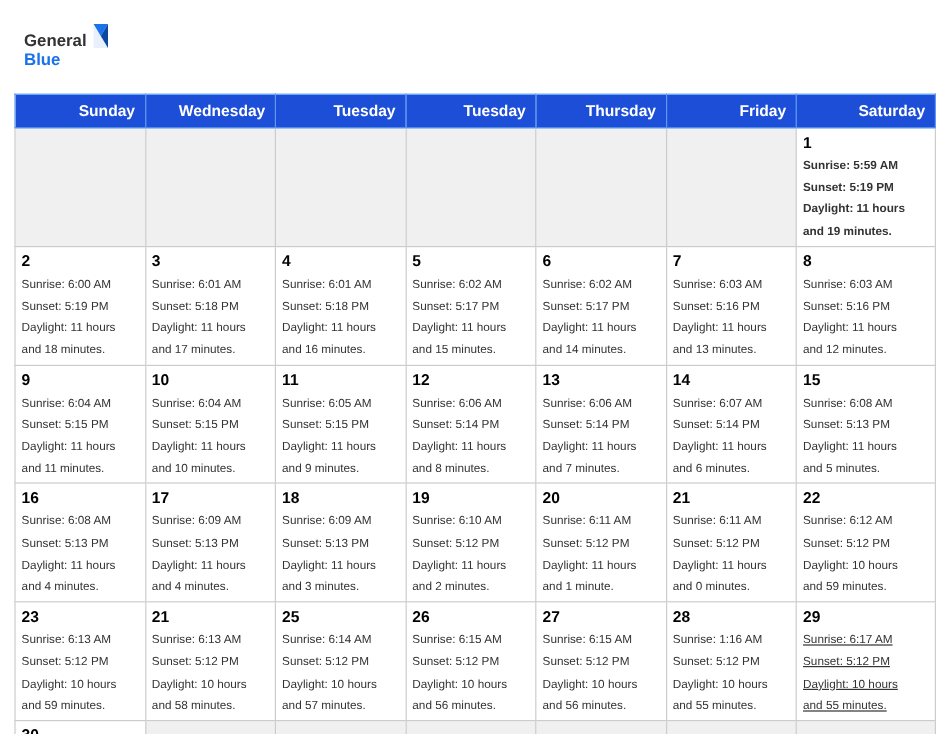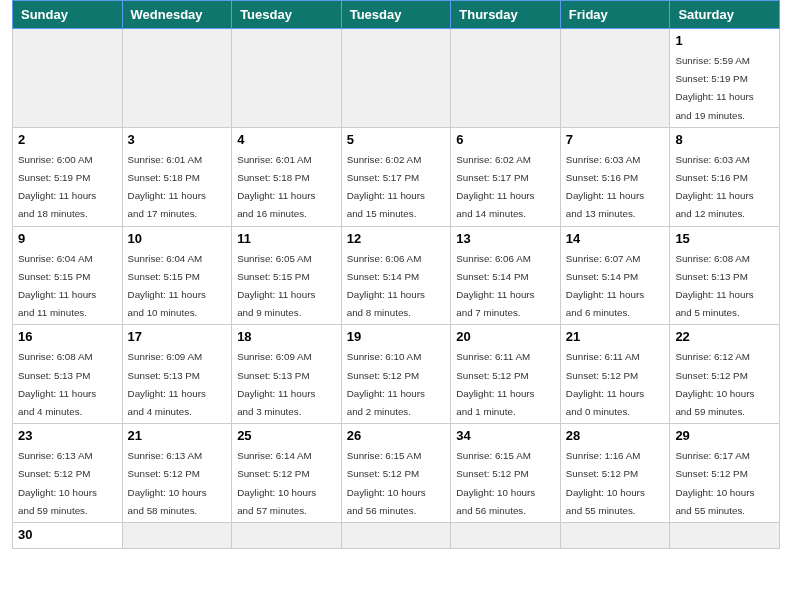--- a/index.html
+++ b/index.html
@@ -40,25 +40,25 @@
       margin-top: 2px;
     }
     .cal-wrapper {
       padding: 0 12px 12px 12px;
     }
     table {
       width: 100%;
       border-collapse: collapse;
     }
     th {
-      background: #0f766e;
+      background: #1d4ed8;
       color: #fff;
       font-size: 13px;
       font-weight: bold;
-      text-align: left;
+      text-align: right;
       padding: 6px 8px;
       border: 1px solid #5a9bf0;
     }
     td {
       border: 1px solid #ccc;
       vertical-align: top;
       padding: 4px 5px;
       background: #fff;
     }
     td.empty-cell {
@@ -73,20 +73,35 @@
     .di {
       font-size: 9.8px;
       line-height: 1.45;
       color: #333;
     }
   </style>
 </head>
 <body>
 
 <div class="page">
+  <div class="header">
+    <div class="logo" style="min-width: 80px;">
+  <svg width="70" height="50" viewBox="0 0 70 50" xmlns="http://www.w3.org/2000/svg">
+    <text x="0" y="20" font-size="14" font-weight="bold" fill="#333" font-family="Arial">General</text>
+    <text x="0" y="36" font-size="14" font-weight="bold" fill="#1a73e8" font-family="Arial">Blue</text>
+    <polygon points="58,2 70,2 70,22 58,22" fill="#e8f0fe"></polygon>
+    <polygon points="58,2 70,2 64,12" fill="#1a73e8"></polygon>
+    <polygon points="64,12 70,2 70,22" fill="#0d47a1"></polygon>
+  </svg>
+</div>
+    <div class="title-block">
+      <div class="month-year"></div>
+      <div class="location"></div>
+    </div>
+  </div>
 
   <div class="cal-wrapper">
     <table>
       <thead>
         <tr>
 
         <th>Sunday</th>
             <th>Wednesday</th>
             <th>Tuesday</th>
             <th>Tuesday</th>
@@ -96,21 +111,21 @@
           </tr>
       </thead>
       <tbody id="cal-body">
       <tr>
             <td class="empty-cell"></td>
             <td class="empty-cell"></td>
             <td class="empty-cell"></td>
             <td class="empty-cell"></td>
             <td class="empty-cell"></td>
             <td class="empty-cell"></td>
-            <td><span class="dn">1</span><span class="di" style="white-space: pre-line;">Sunrise: 5:59 AM
+            <td><span class="dn">1</span><span class="di" style="white-space: pre-line; font-weight: bold;">Sunrise: 5:59 AM
 Sunset: 5:19 PM
 Daylight: 11 hours
 and 19 minutes.</span></td>
           </tr>
           <tr>
             <td><span class="dn">2</span><span class="di" style="white-space: pre-line;">Sunrise: 6:00 AM
 Sunset: 5:19 PM
 Daylight: 11 hours
 and 18 minutes.</span></td>
             <td><span class="dn">3</span><span class="di" style="white-space: pre-line;">Sunrise: 6:01 AM
@@ -208,29 +223,29 @@
 Daylight: 10 hours
 and 58 minutes.</span></td>
             <td><span class="dn">25</span><span class="di" style="white-space: pre-line; margin-top: 36px;">Sunrise: 6:14 AM
 Sunset: 5:12 PM
 Daylight: 10 hours
 and 57 minutes.</span></td>
             <td><span class="dn">26</span><span class="di" style="white-space: pre-line;">Sunrise: 6:15 AM
 Sunset: 5:12 PM
 Daylight: 10 hours
 and 56 minutes.</span></td>
-            <td><span class="dn">34</span><span class="di" style="white-space: pre-line;">Sunrise: 6:15 AM
+            <td><span class="dn">27</span><span class="di" style="white-space: pre-line;">Sunrise: 6:15 AM
 Sunset: 5:12 PM
 Daylight: 10 hours
 and 56 minutes.</span></td>
             <td><span class="dn">28</span><span class="di" style="white-space: pre-line;">Sunrise: 1:16 AM
 Sunset: 5:12 PM
 Daylight: 10 hours
 and 55 minutes.</span></td>
-            <td><span class="dn">29</span><span class="di" style="white-space: pre-line;">Sunrise: 6:17 AM
+            <td><span class="dn">29</span><span class="di" style="white-space: pre-line; text-decoration: underline;">Sunrise: 6:17 AM
 Sunset: 5:12 PM
 Daylight: 10 hours
 and 55 minutes.</span></td>
           </tr>
           <tr>
             <td>
               <span class="dn">30</span>
             </td>
             <td class="empty-cell"></td>
             <td class="empty-cell"></td>

